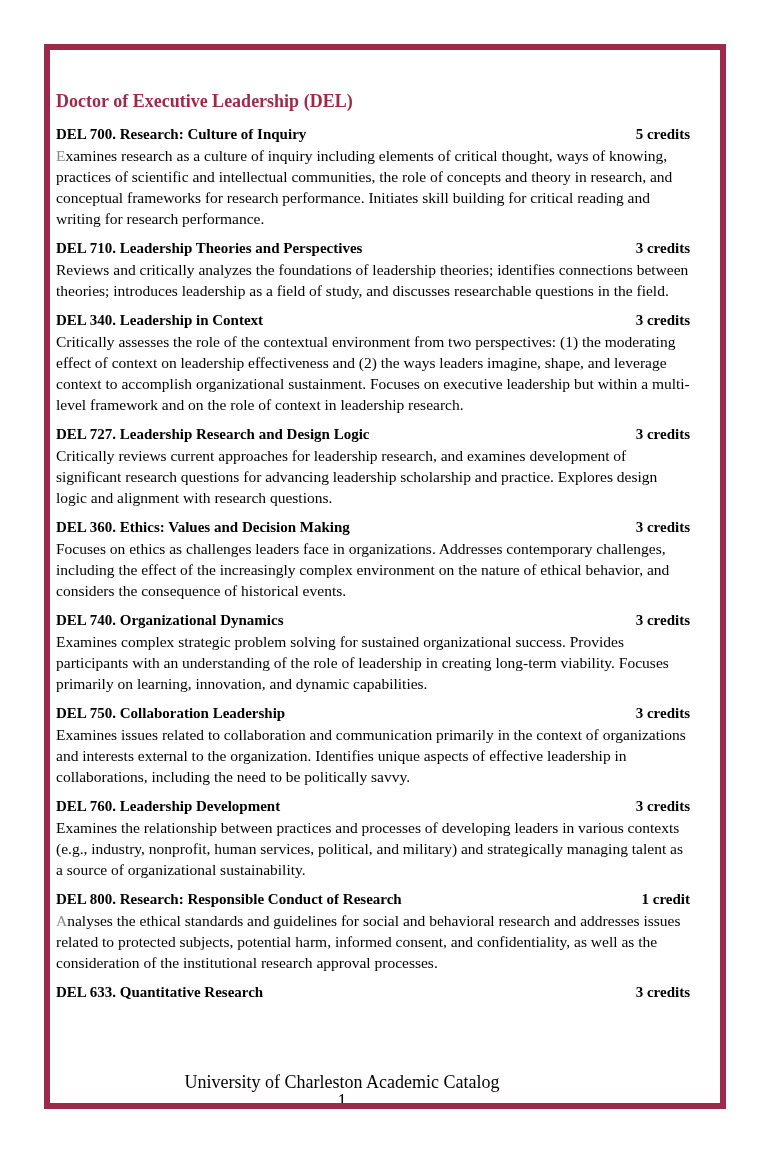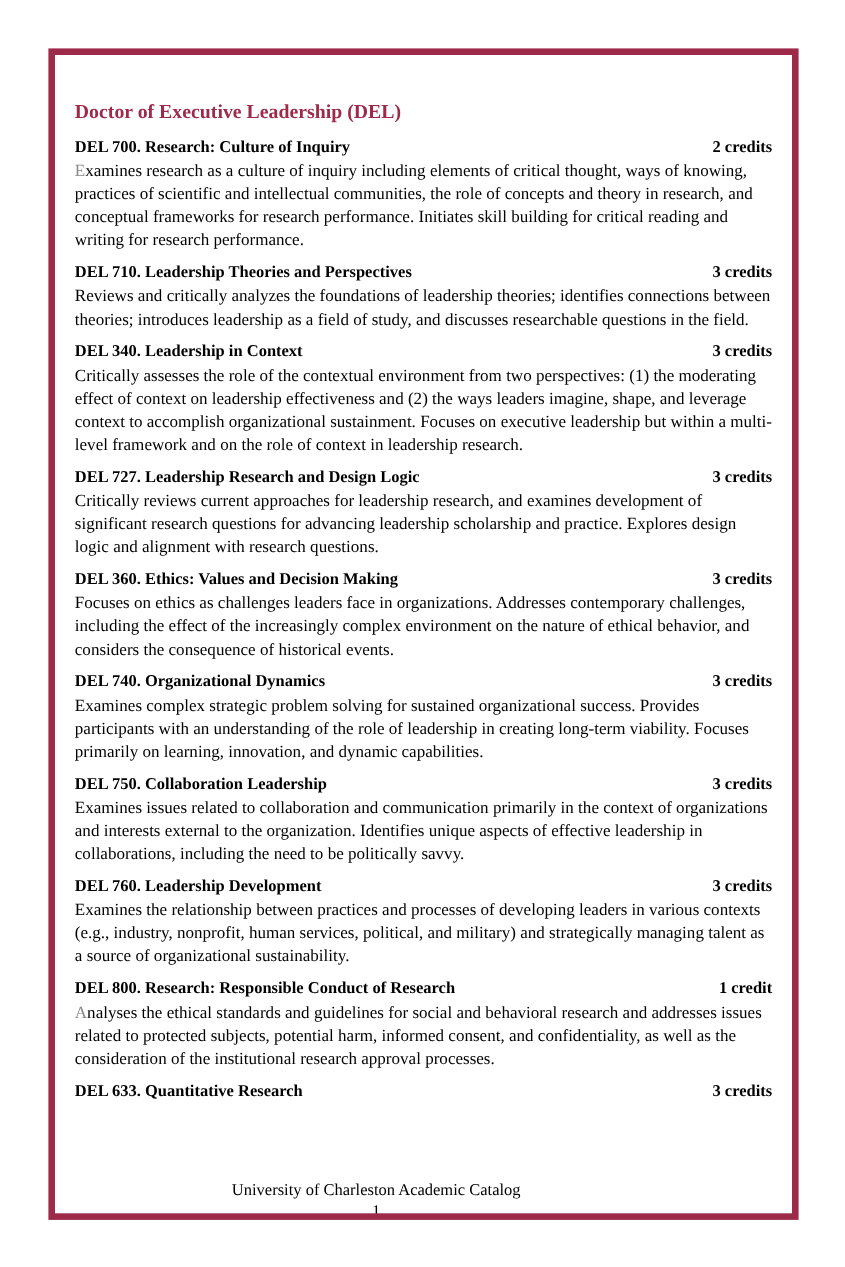--- a/index.html
+++ b/index.html
@@ -22,21 +22,21 @@
     top: 44px;
     width: 682px;
     height: 1065px;
     box-sizing: border-box;
     border: 6px solid #9E2A4A;
     z-index: 2;
     pointer-events: none;
   }
   .content {
     position: absolute;
-    left: 68px;
+    left: 56px;
     top: 90px;
     width: 634px;
     z-index: 1;
     font-family: Liberation Serif, serif;
   }
   .program-title {
     margin: 0 0 12px 0;
     font-size: 18px;
     line-height: 22px;
     font-weight: bold;
@@ -64,21 +64,21 @@
   }
   .desc-lead {
     color: #8A8A8A;
   }
   .footer {
     position: absolute;
     left: 0;
     top: 1073px;
     width: 684px;
     text-align: center;
-    font-size: 15px;
+    font-size: 18px;
     line-height: 19px;
     z-index: 1;
   }
   .page-number {
     line-height: 19px;
   }
 </style>
 </head>
 <body>
 
@@ -86,21 +86,21 @@
 
   <div class="frame"></div>
 
   <div class="content">
 
     <h1 class="program-title">Doctor of Executive Leadership (DEL)</h1>
 
     <section class="course">
       <div class="course-head">
         <span class="course-title">DEL 700. Research: Culture of Inquiry</span>
-        <span class="course-credits">2 credits</span>
+        <span class="course-credits">5 credits</span>
       </div>
       <p class="course-desc"><span class="desc-lead">E</span><span>xamines research as a culture of inquiry including elements of critical thought, ways of knowing, practices of scientific and intellectual communities, the role of concepts and theory in research, and conceptual frameworks for research performance. Initiates skill building for critical reading and writing for research performance.</span></p>
     </section>
 
     <section class="course">
       <div class="course-head">
         <span class="course-title">DEL 710. Leadership Theories and Perspectives</span>
         <span class="course-credits">3 credits</span>
       </div>
       <p class="course-desc"><span class="desc-lead"></span><span>Reviews and critically analyzes the foundations of leadership theories; identifies connections between theories; introduces leadership as a field of study, and discusses researchable questions in the field.</span></p>

